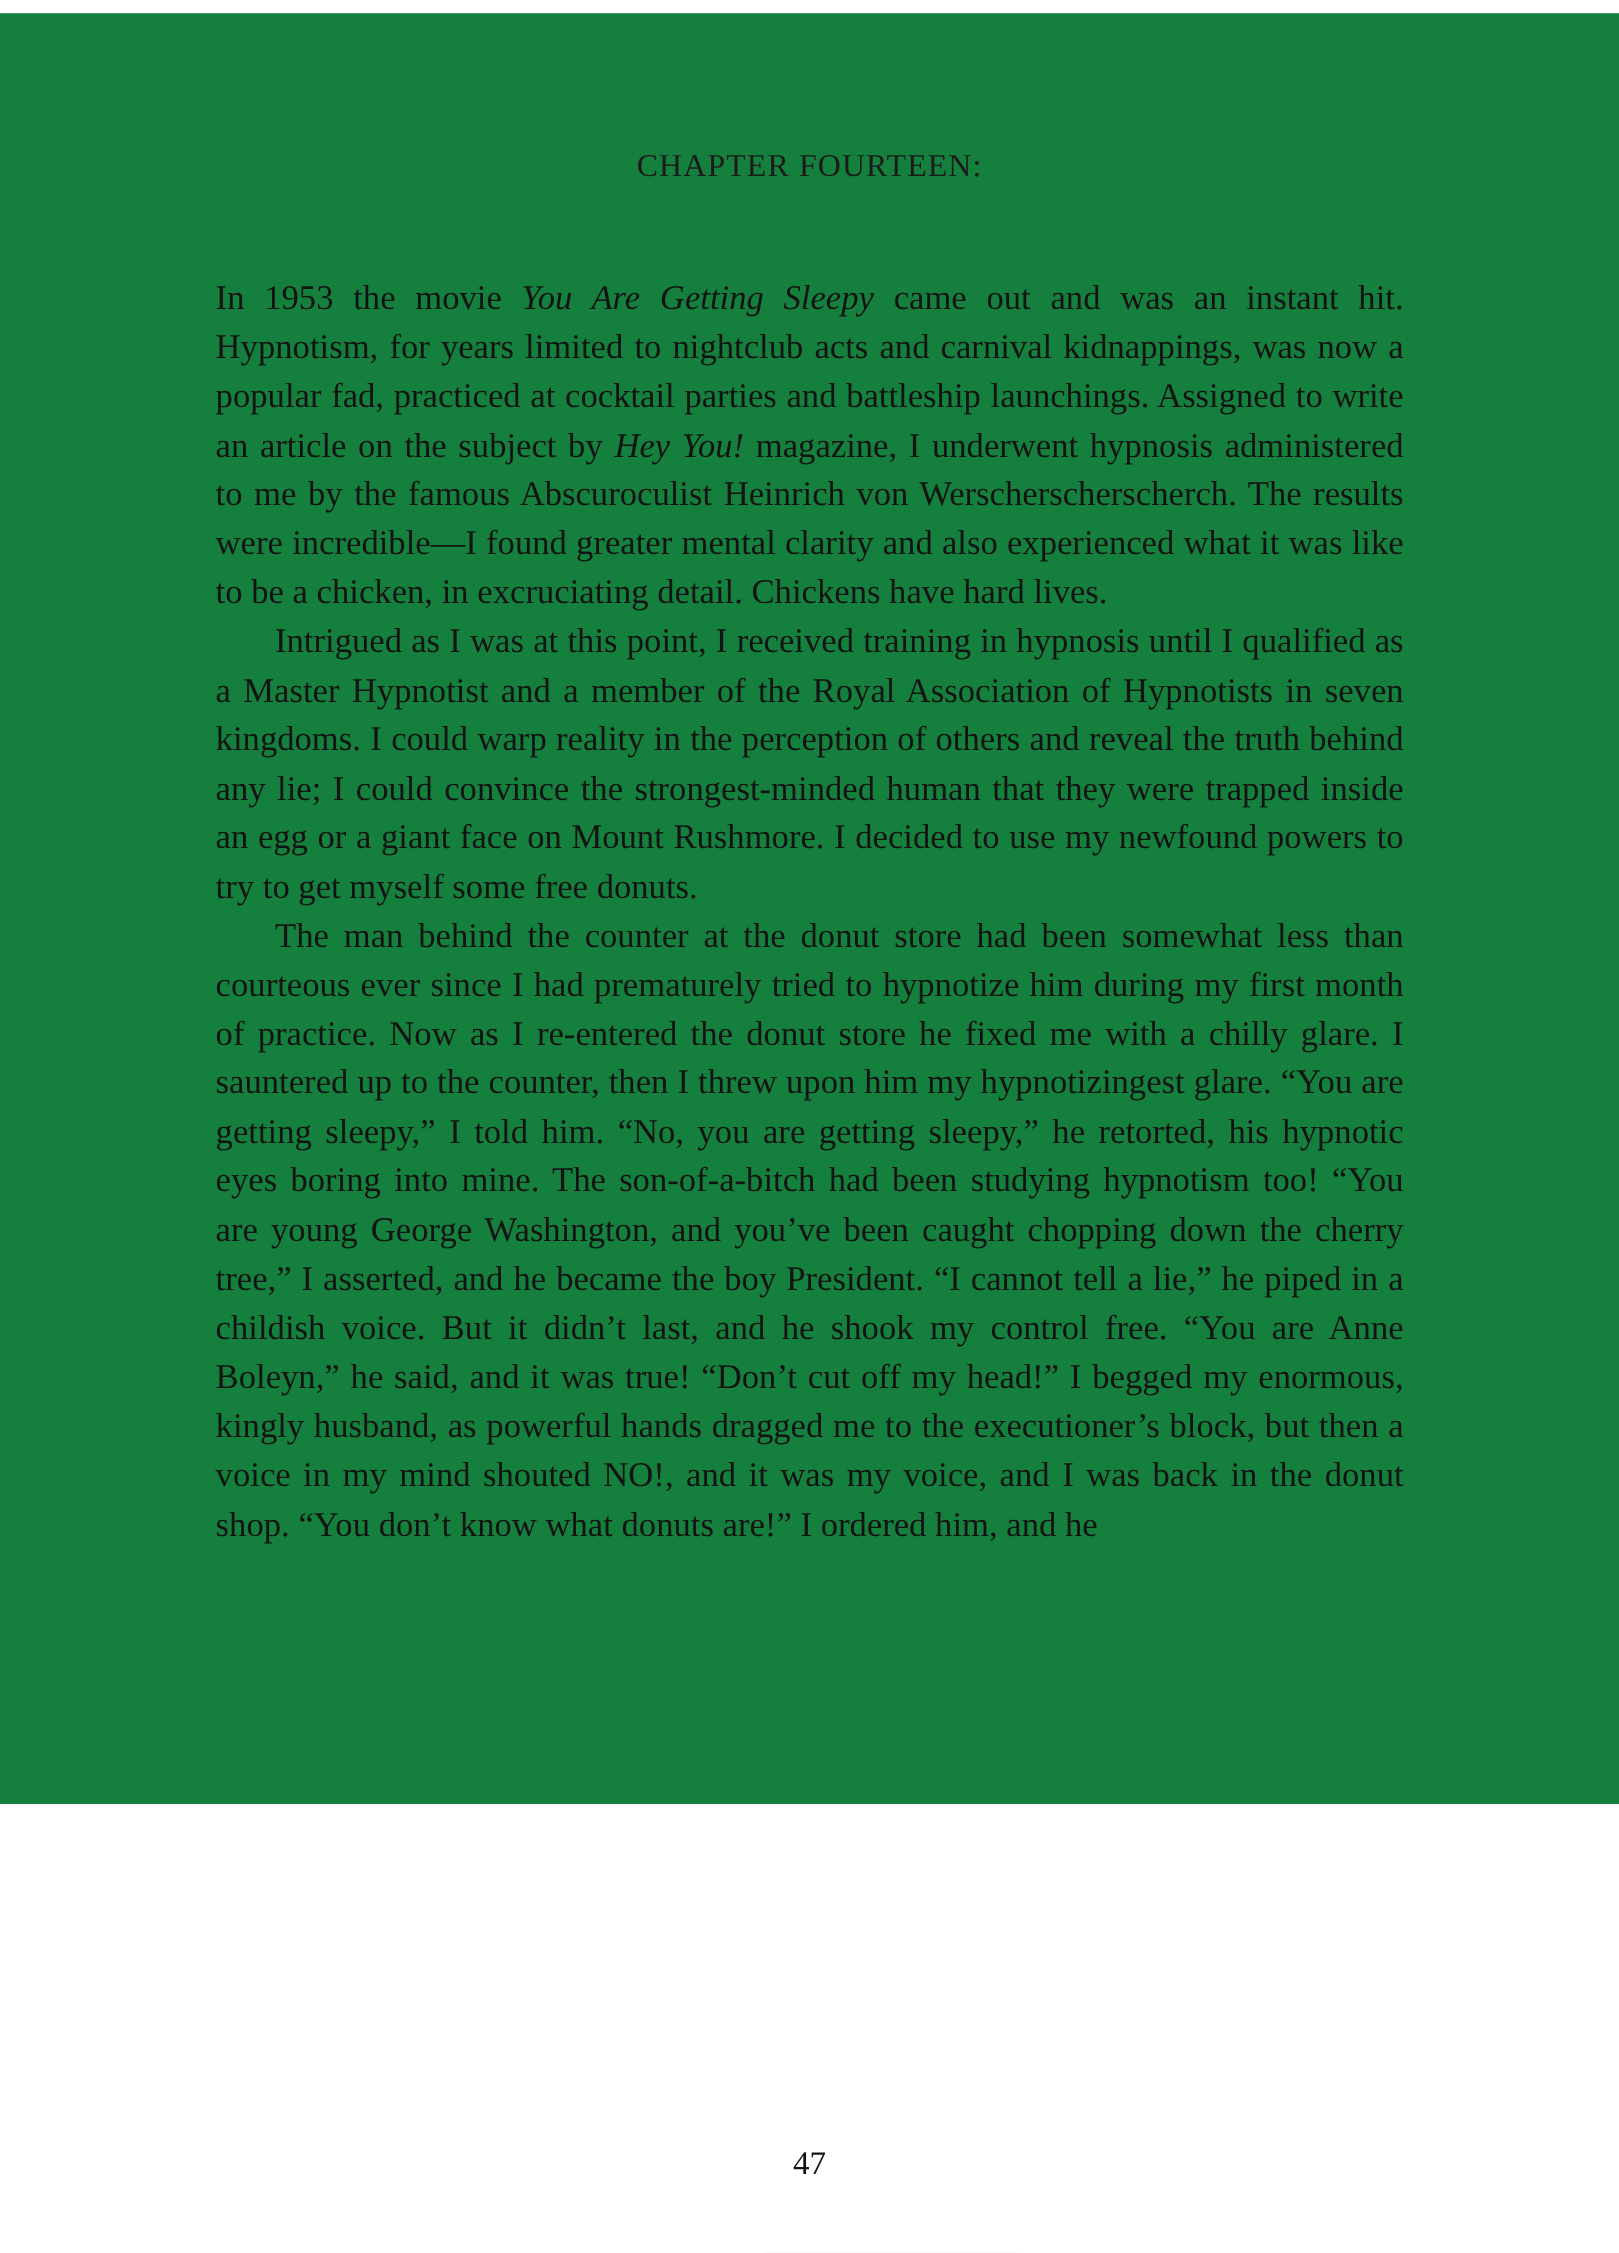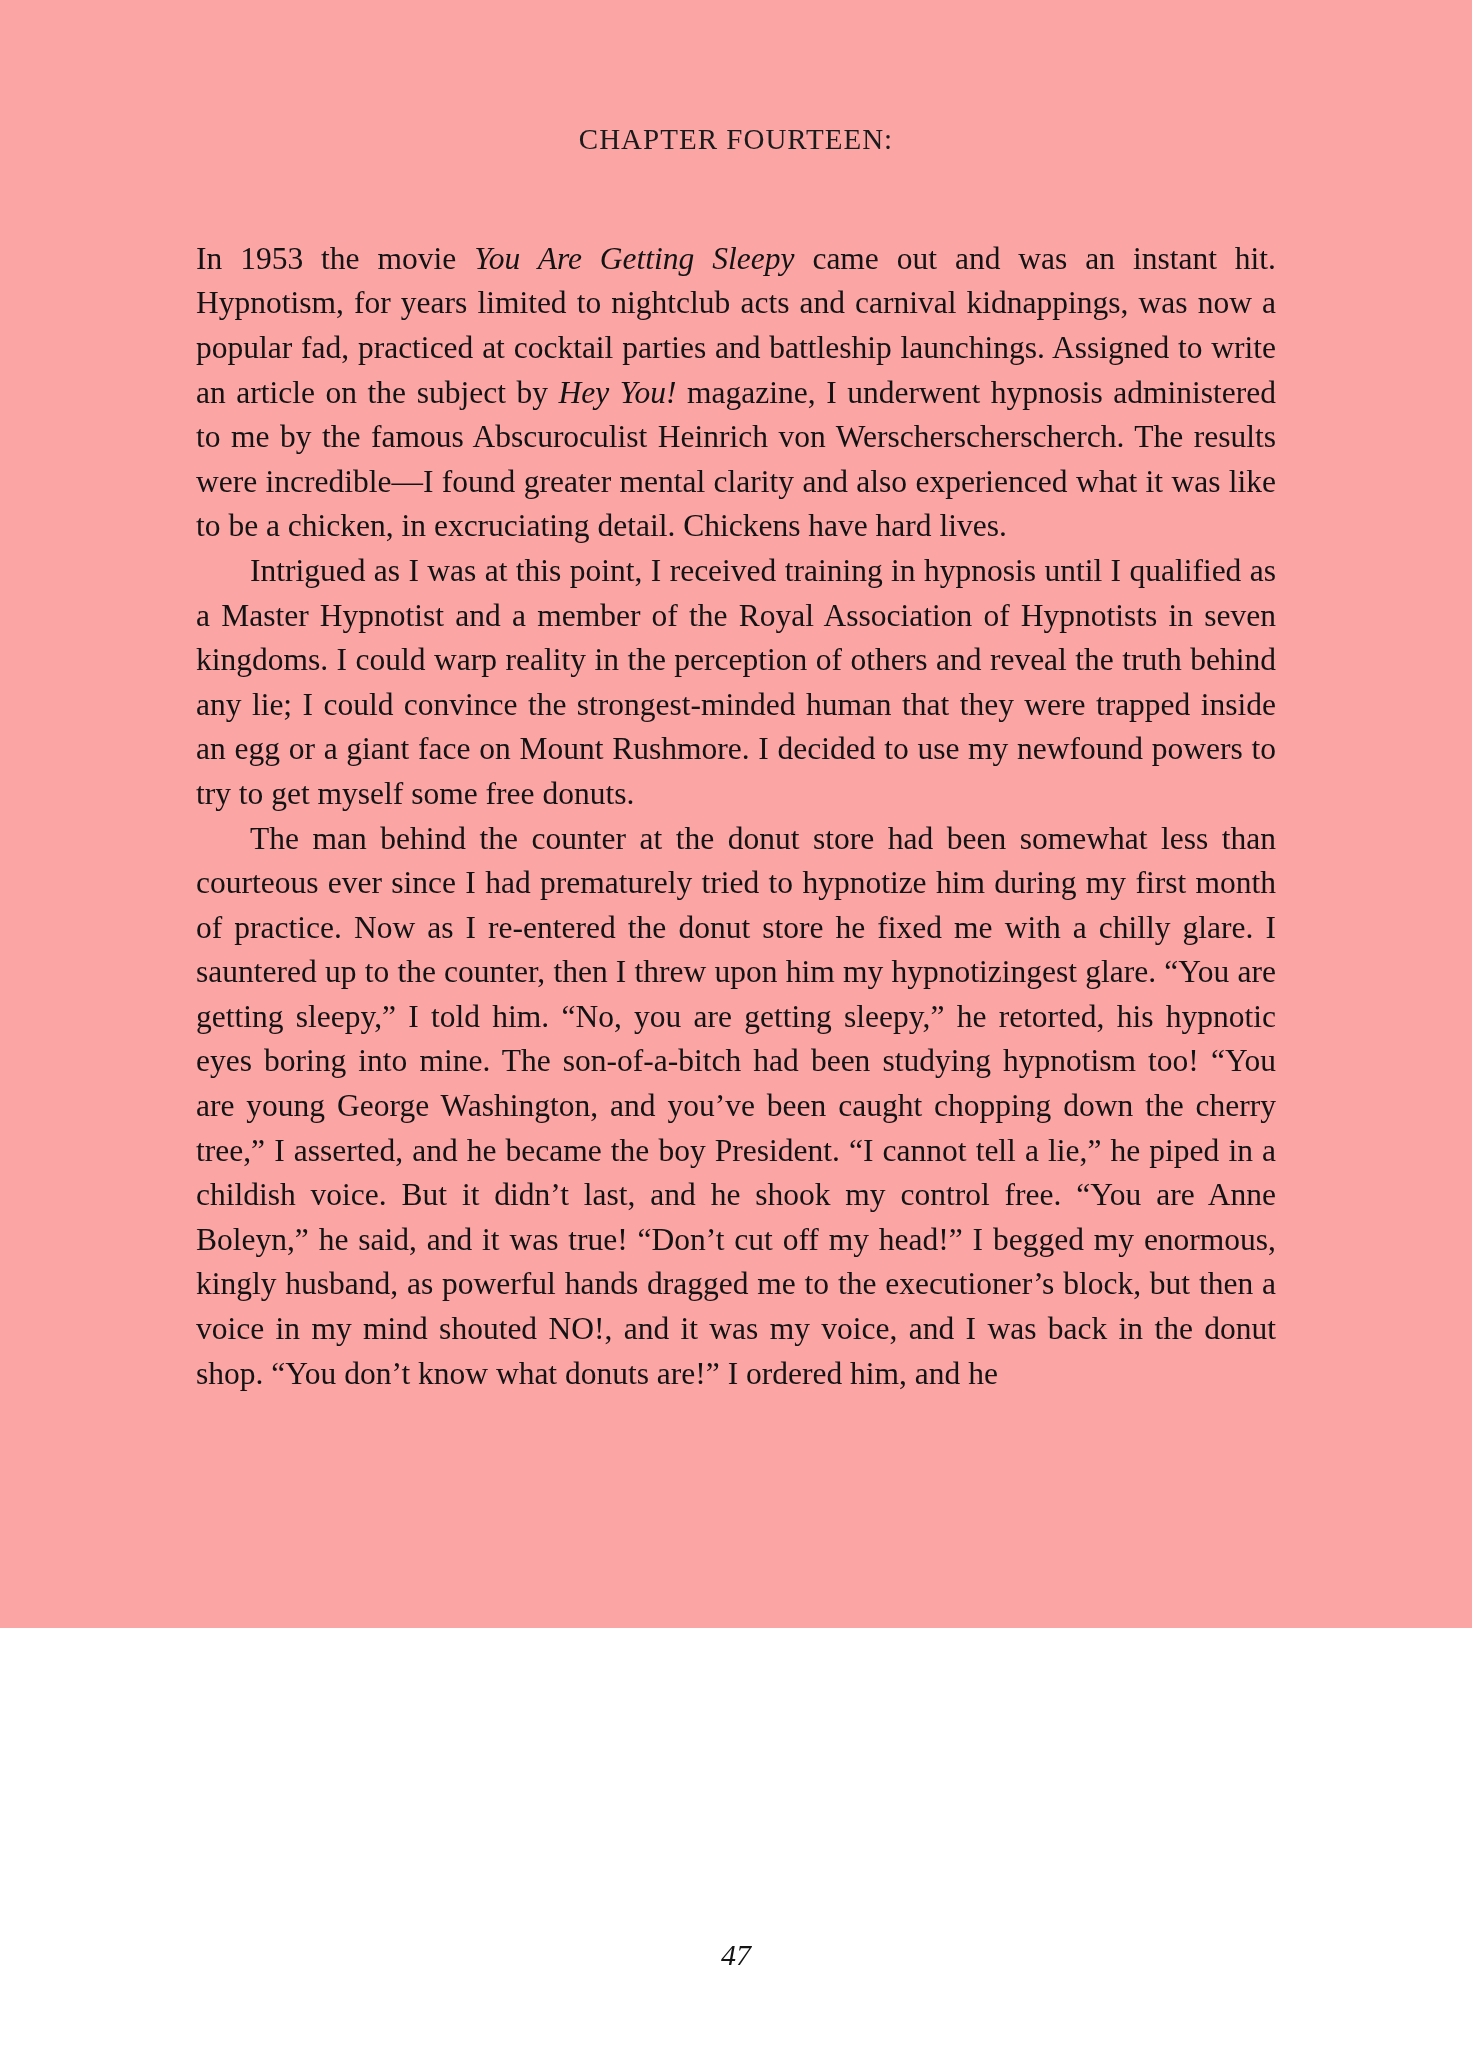--- a/index.html
+++ b/index.html
@@ -11,24 +11,24 @@
     width: 1472px;
     height: 2048px;
     font-family: "Liberation Serif", "DejaVu Serif", serif;
     color: #161616;
     position: relative;
     overflow: hidden;
   }
   .page {
     position: absolute;
     left: 0;
-    top: 0;
+    top: 12px;
     width: 1472px;
     height: 1628px;
-    background: #fca5a5;
+    background: #15803d;
   }
   .content {
     position: absolute;
     left: 196px;
     top: 0;
     width: 1080px;
     height: 2048px;
   }
   .chapter-label {
     margin-top: 122px;
@@ -71,21 +71,20 @@
   p.para em {
     font-style: italic;
   }
   .folio {
     position: absolute;
     left: 0;
     top: 1938px;
     width: 1080px;
     text-align: center;
     font-size: 30px;
-    font-style: italic;
     color: #141414;
   }
 </style>
 </head>
 <body>
 
 <div class="page">
   <div class="content">
 
     <div class="chapter-label">CHAPTER FOURTEEN:</div>

